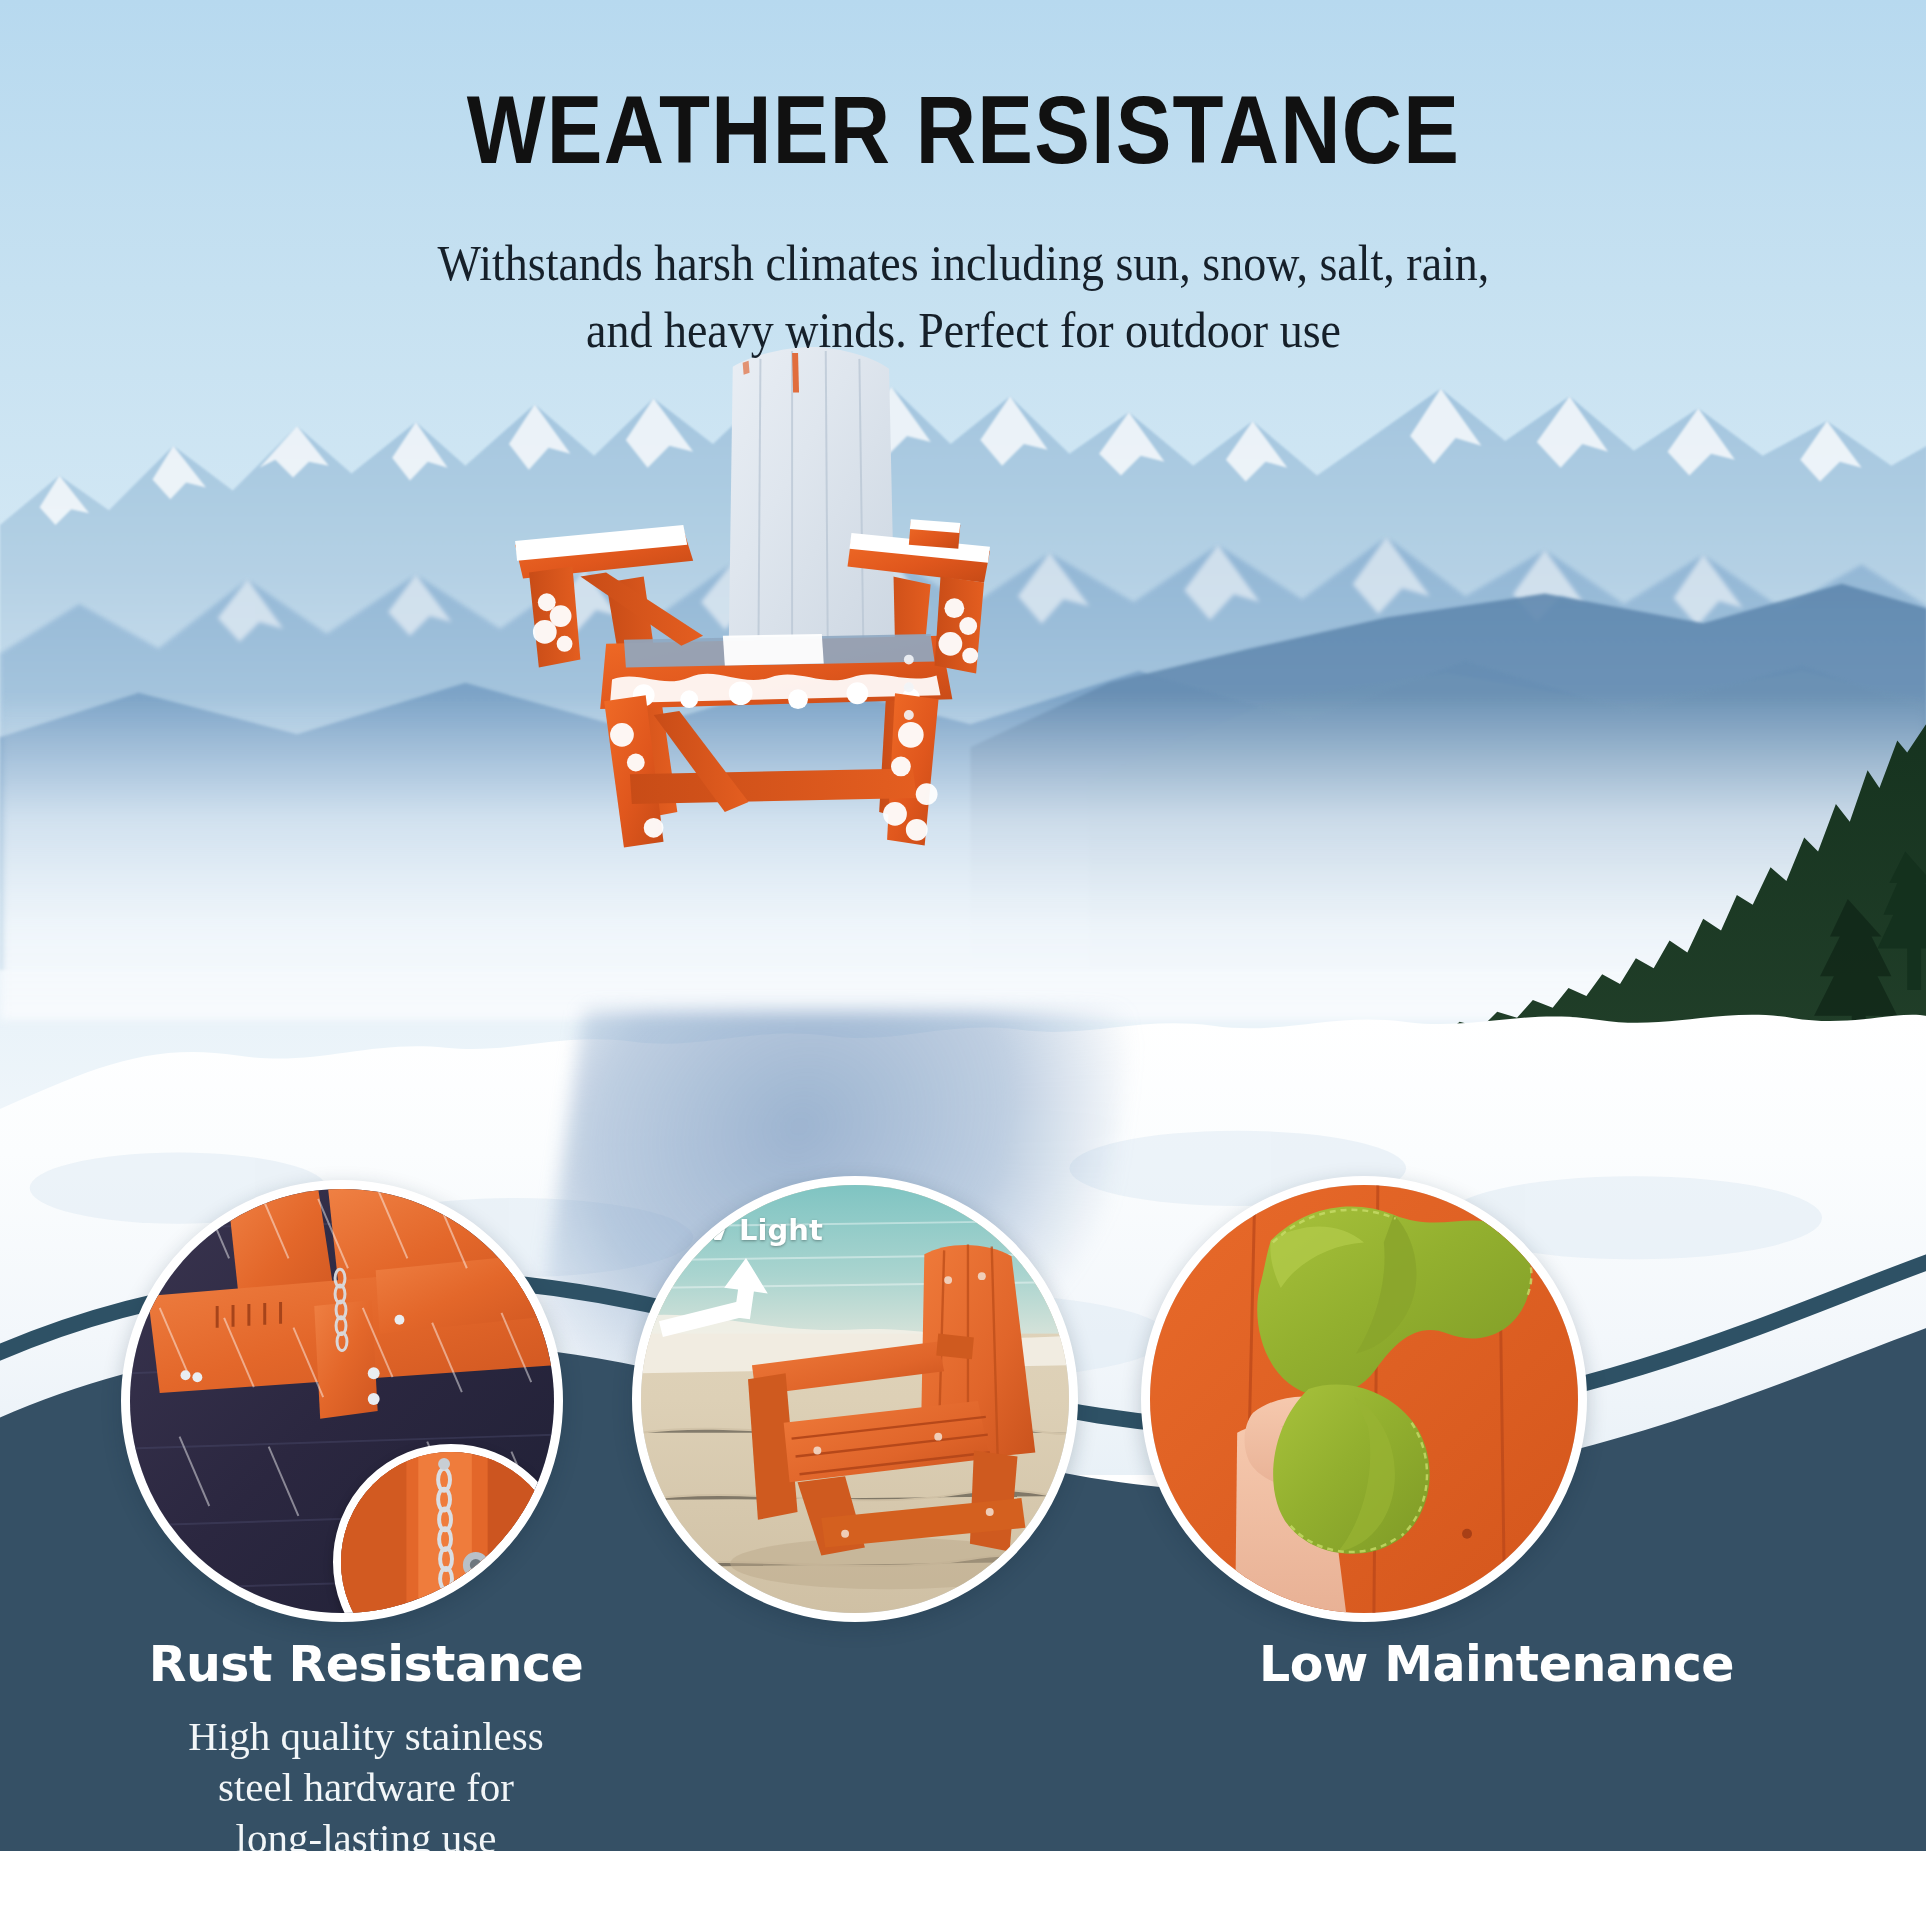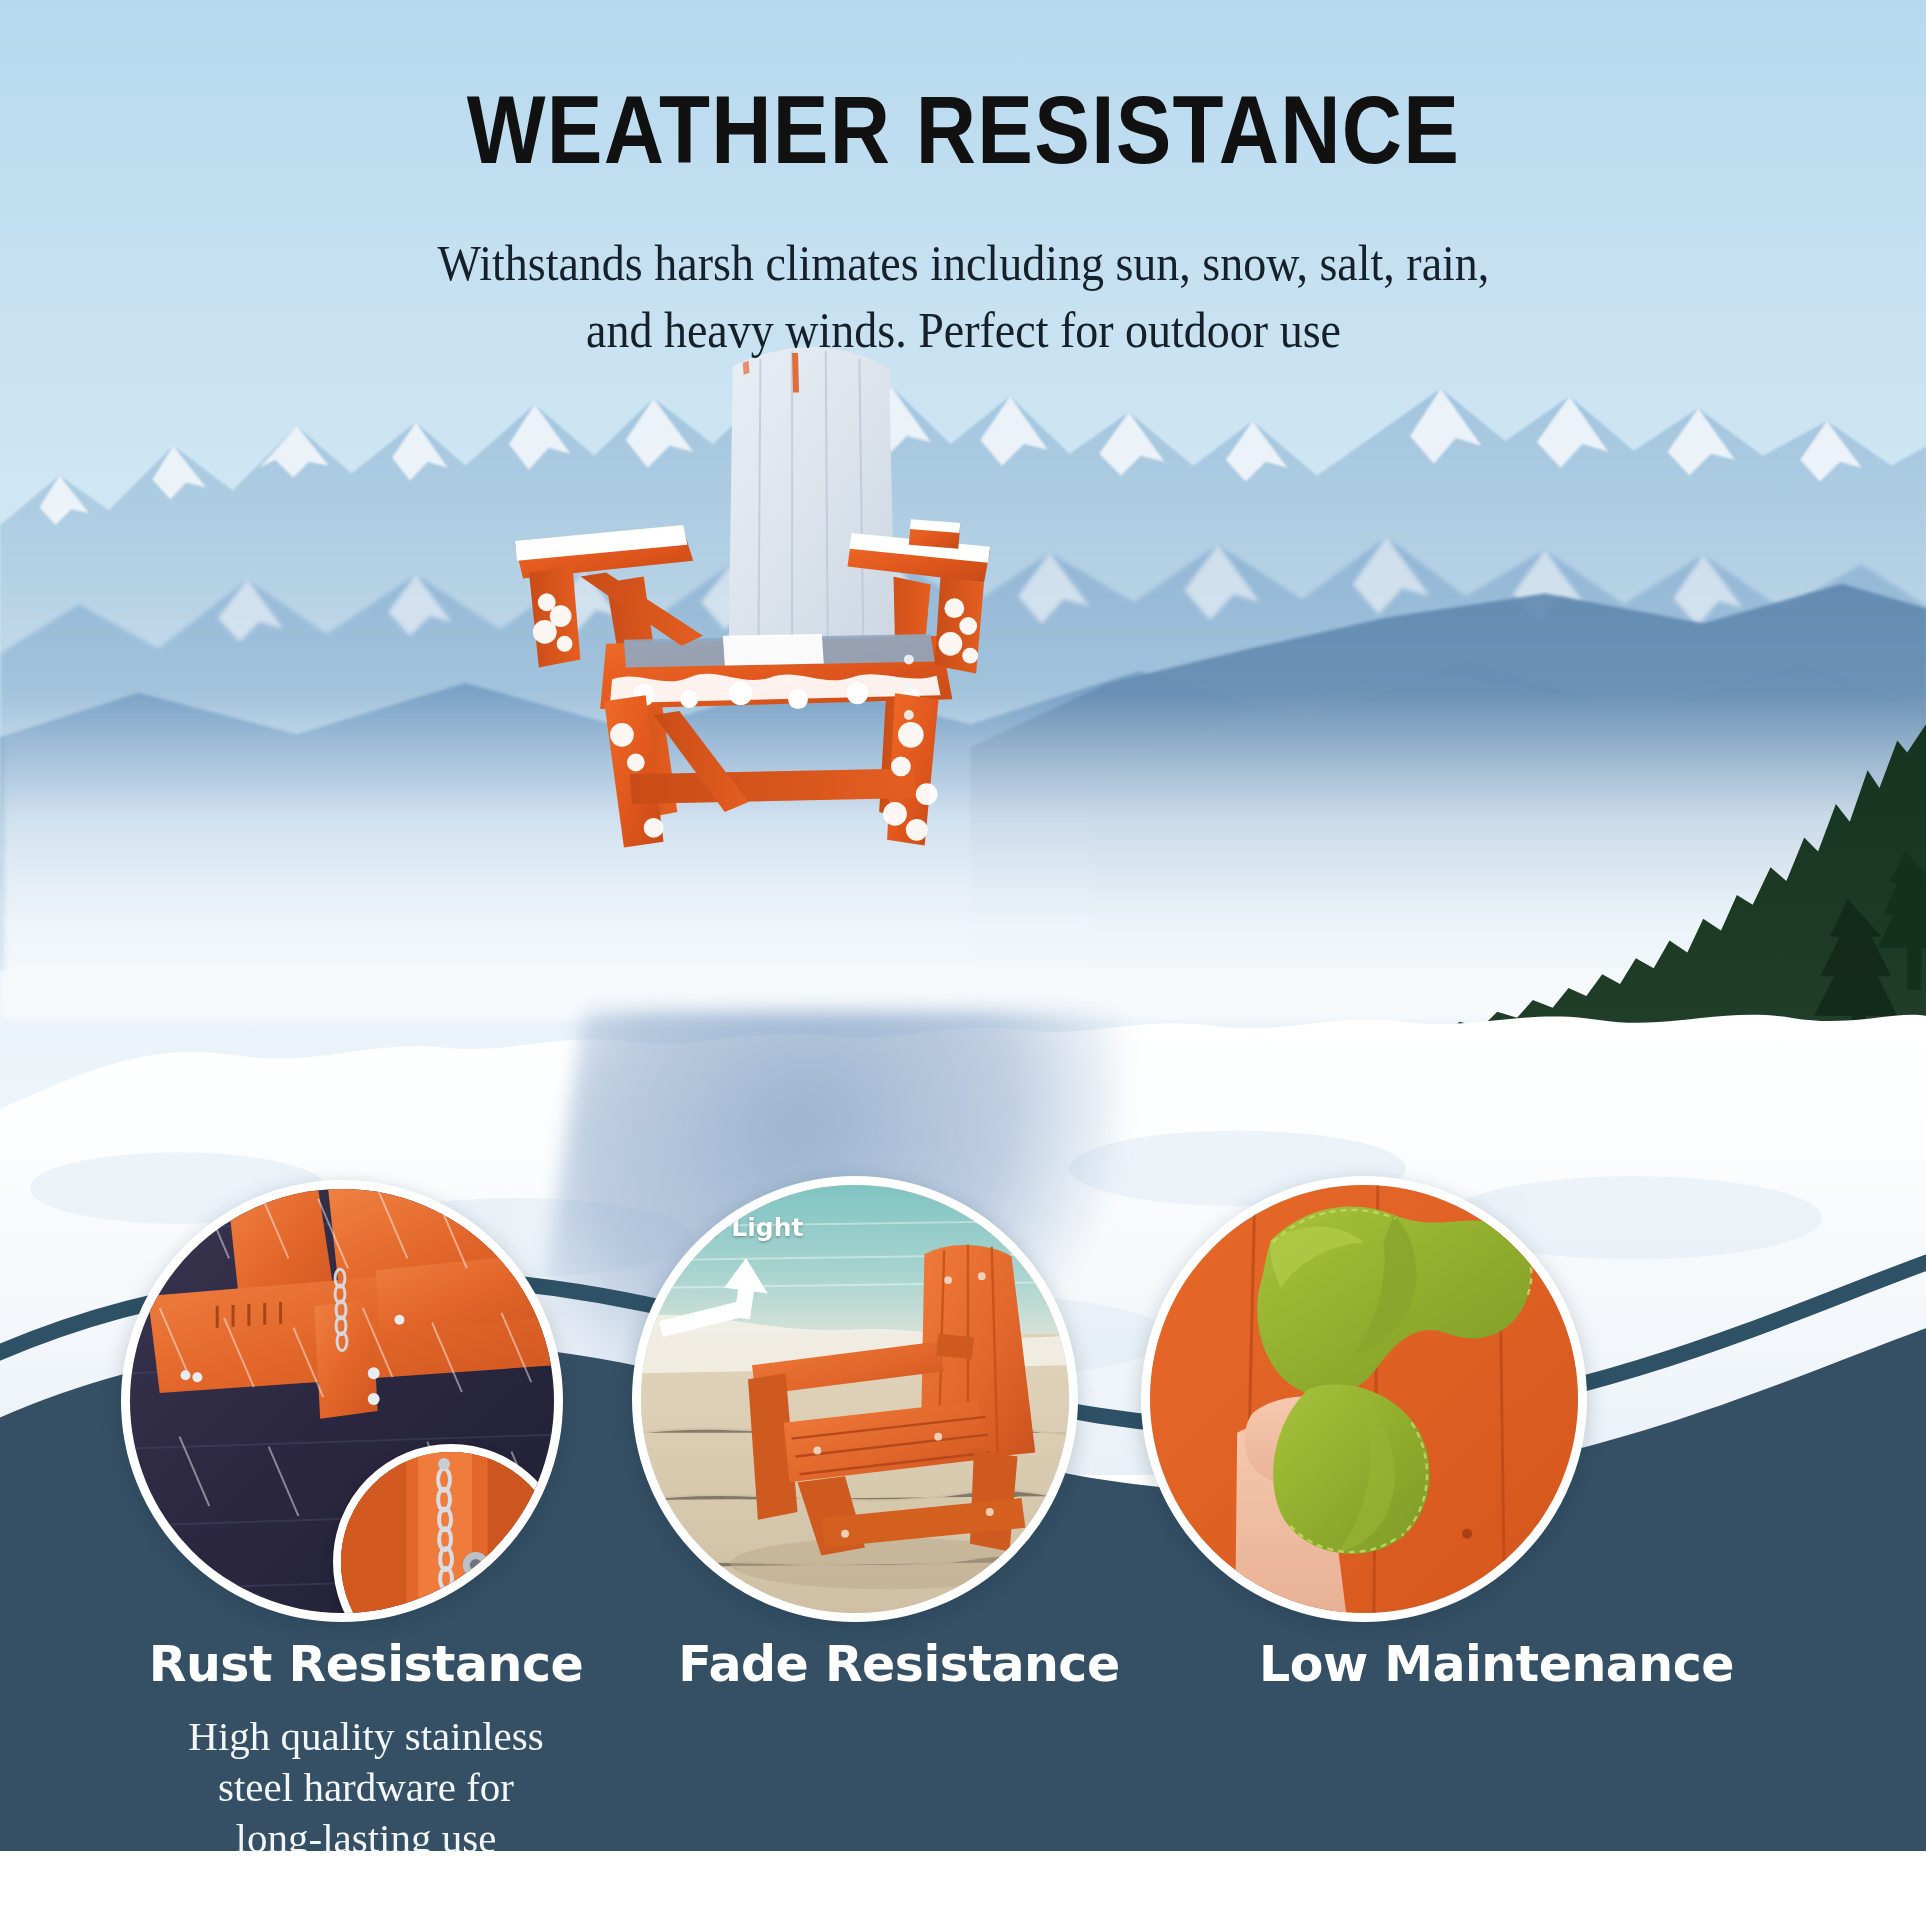--- a/index.html
+++ b/index.html
@@ -93,21 +93,21 @@
     font-size:41px;line-height:1.24;color:#f2f6f8;
   }
   .f1{left:59px;top:1636px;width:614px;}
   .f2{left:592px;top:1636px;width:614px;}
   .f3{left:1150px;top:1636px;width:693px;}
 
   
   .uv-label{
     position:absolute;left:42px;top:28px;
     font-family:"DejaVu Sans","Liberation Sans",sans-serif;
-    font-weight:700;font-size:25px;color:#ffffff;
+    font-weight:700;font-size:29px;color:#ffffff;
     text-shadow:0 1px 3px rgba(0,0,0,.35);
     white-space:nowrap;
     z-index:6;
   }
   .uv-arrow{position:absolute;left:10px;top:55px;z-index:5;}
 </style>
 </head>
 <body>
 
 <div id="poster">
@@ -554,21 +554,20 @@
   </div>
 
   <div class="feat f1">
     <h3>Rust Resistance</h3>
     <p style="white-space:pre-line;">High quality stainless
 steel hardware for
 long-lasting use</p>
   </div>
 
   <div class="feat f2">
-    <h3>Fade Resistance</h3>
   </div>
 
   <div class="feat f3">
     <h3>Low Maintenance</h3>
   </div>
 
 </div>
 
 
 </body></html>

